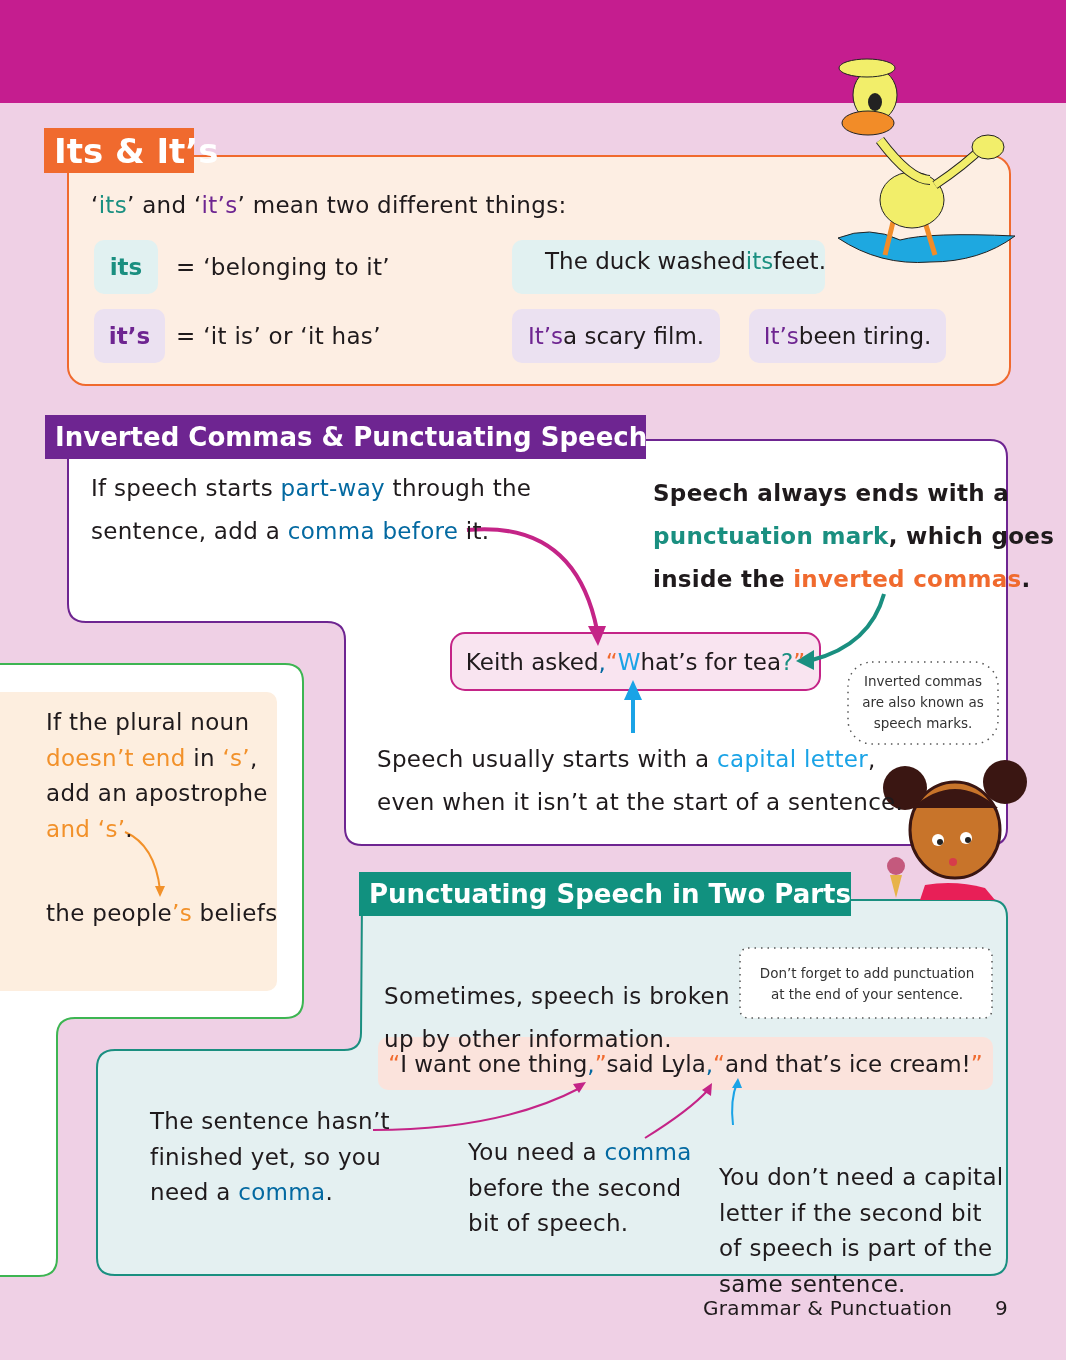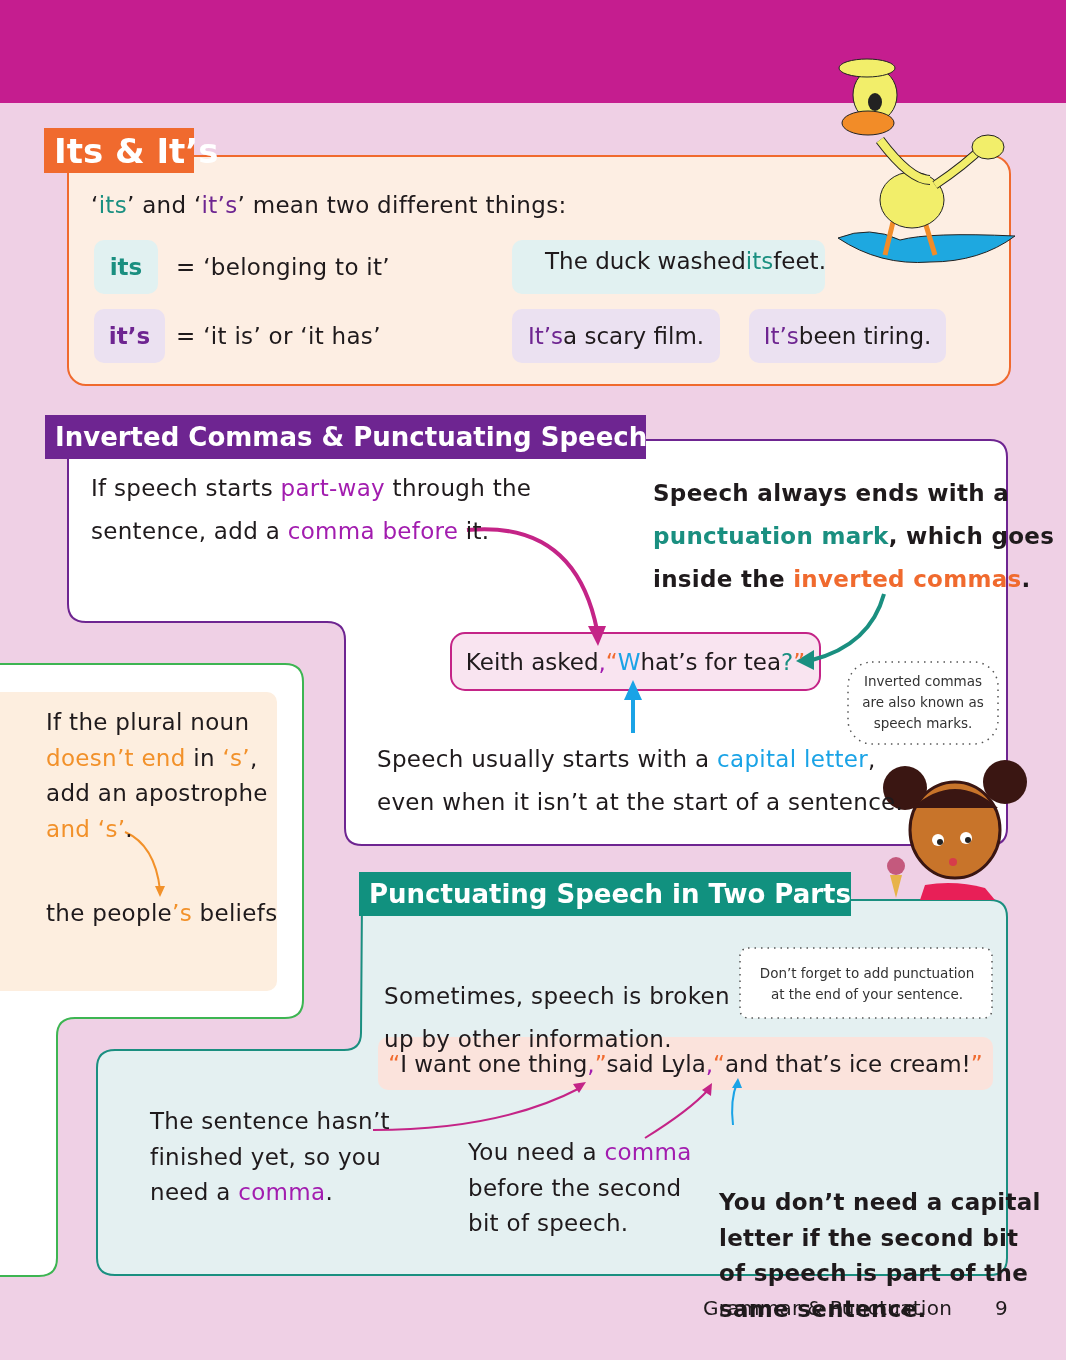--- a/index.html
+++ b/index.html
@@ -6,21 +6,21 @@
   body { width:1066px; height:1360px; position:relative; overflow:hidden;
          background:#efd0e5; font-family:"DejaVu Sans", sans-serif; color:#1f1a1c; }
   .abs { position:absolute; }
   .topbar { left:0; top:0; width:1066px; height:103px; background:#c51d8f; }
   svg.shapes { position:absolute; left:0; top:0; }
   .heading { position:absolute; color:#fff; font-family:"DejaVu Sans", sans-serif; font-weight:bold; white-space:nowrap; padding:0 10px; box-sizing:border-box; display:flex; align-items:center; }
   .txt { position:absolute; font-size:23px; line-height:43px; letter-spacing:0.3px; white-space:nowrap; }
   .pill { position:absolute; border-radius:10px; display:flex; align-items:center; justify-content:center; font-size:23px; white-space:nowrap; }
   .teal { color:#1a8f80; }
   .purple { color:#6e2591; }
-  .pink { color:#a21caf;text-align:center; }
+  .pink { color:#0369a1;text-align:center; }
   .orange { color:#f06a2e; }
   .blue { color:#1aa3e6; }
   .amber { color:#f2912a; }
   .note { position:absolute; font-size:13.5px; line-height:21px; text-align:center; color:#333; }
 </style>
 </head>
 <body>
 
 <div class="abs topbar"></div>
 
@@ -194,21 +194,21 @@
 <div class="txt" style="left:150px;top:1104px;line-height:35.5px;">
   <div>The sentence hasn’t</div>
   <div>finished yet, so you</div>
   <div><span>need a </span><span class="pink">comma</span><span>.</span></div>
 </div>
 <div class="txt" style="left:468px;top:1135px;line-height:35.5px;">
   <div><span>You need a </span><span class="pink">comma</span></div>
   <div>before the second</div>
   <div>bit of speech.</div>
 </div>
-<div class="txt" style="left:719px;top:1185px;line-height:35.5px;font-weight:bold;">
+<div class="txt" style="left:719px;top:1160px;line-height:35.5px;">
   <div>You don’t need a capital</div>
   <div>letter if the second bit</div>
   <div>of speech is part of the</div>
   <div>same sentence.</div>
 </div>
 
 <div class="txt" style="left:703px;top:1287px;font-size:20px;text-align:right;">Grammar &amp; Punctuation</div>
 <div class="txt" style="left:995px;top:1287px;font-size:20px;">9</div>
 
 </body></html>

